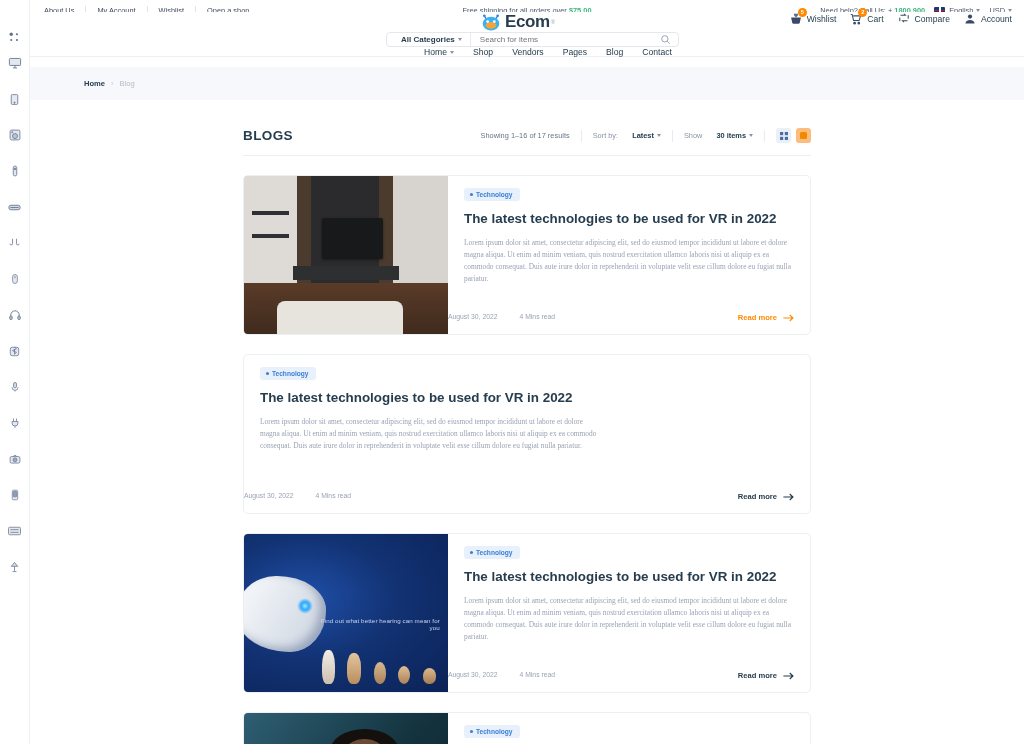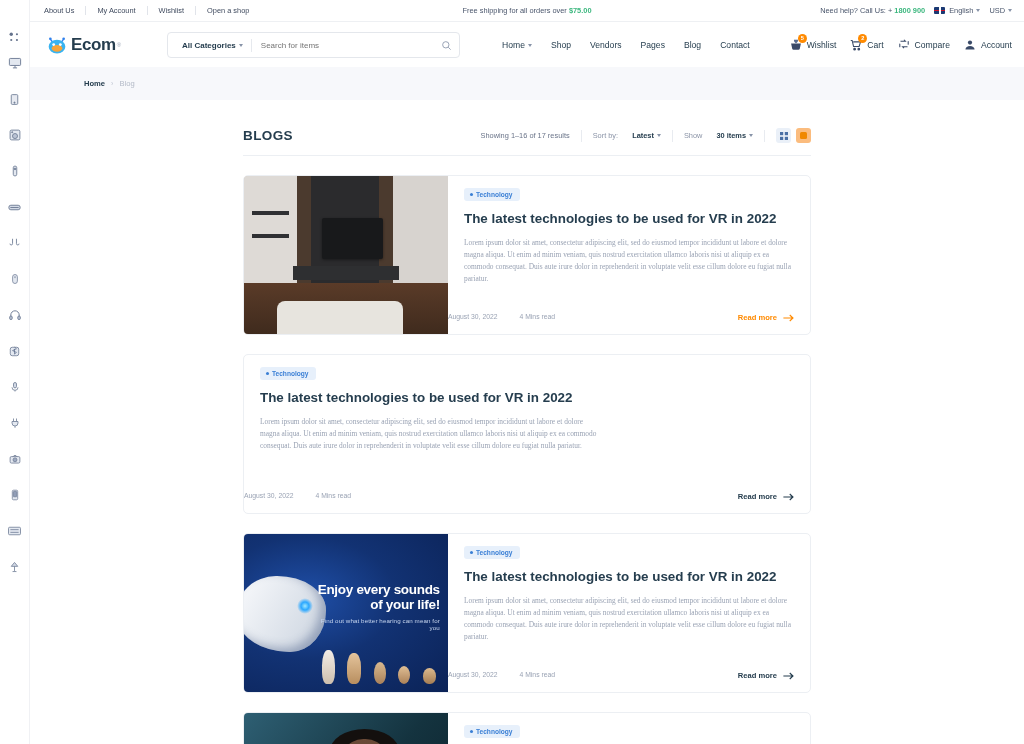--- a/index.html
+++ b/index.html
@@ -64,23 +64,23 @@
   }
   .caret {
     display:inline-block; width:0; height:0; margin-left:3px;
     border-left:2.6px solid transparent; border-right:2.6px solid transparent;
     border-top:3px solid #8793a8; vertical-align:middle;
   }
   .dd { display:flex; align-items:center; cursor:pointer; }
 
   
   .header {
-    position:absolute; left:30px; top:23px; right:0; height:45px;
+    position:absolute; left:30px; top:12px; right:0; height:45px;
     background:#fff; border-bottom:1px solid #eef0f3;
-    display:flex; align-items:center;
+    display:flex; align-items:center;flex-direction:column;
   }
   .logo { display:flex; align-items:center; margin-left:16px; width:110px; }
   .logo-mark { width:22px; height:20px; margin-right:3px; }
   .logo-text {
     font-size:17px; font-weight:700; color:#253D4E; letter-spacing:-0.4px;
   }
   .logo-reg { font-size:6px; color:#9aa4b6; vertical-align:super; margin-left:1px; }
 
   .search {
     width:293px; height:26px; margin-left:11px;
@@ -605,21 +605,20 @@
             </a>
           </div>
         </div>
       </div>
 
       <div class="card">
         <div class="card-media">
           <div class="img-hearing">
             <div class="hand"></div>
               <div class="spark"></div>
-            <h3>Enjoy every sounds of your life!</h3>
             <p>Find out what better hearing can mean for you</p>
             <div class="aids">
               <div class="aid a"></div>
                 <div class="aid b"></div>
                 <div class="aid c"></div>
               <div class="aid d"></div>
                 <div class="aid e"></div>
             </div>
           </div>
         </div>

